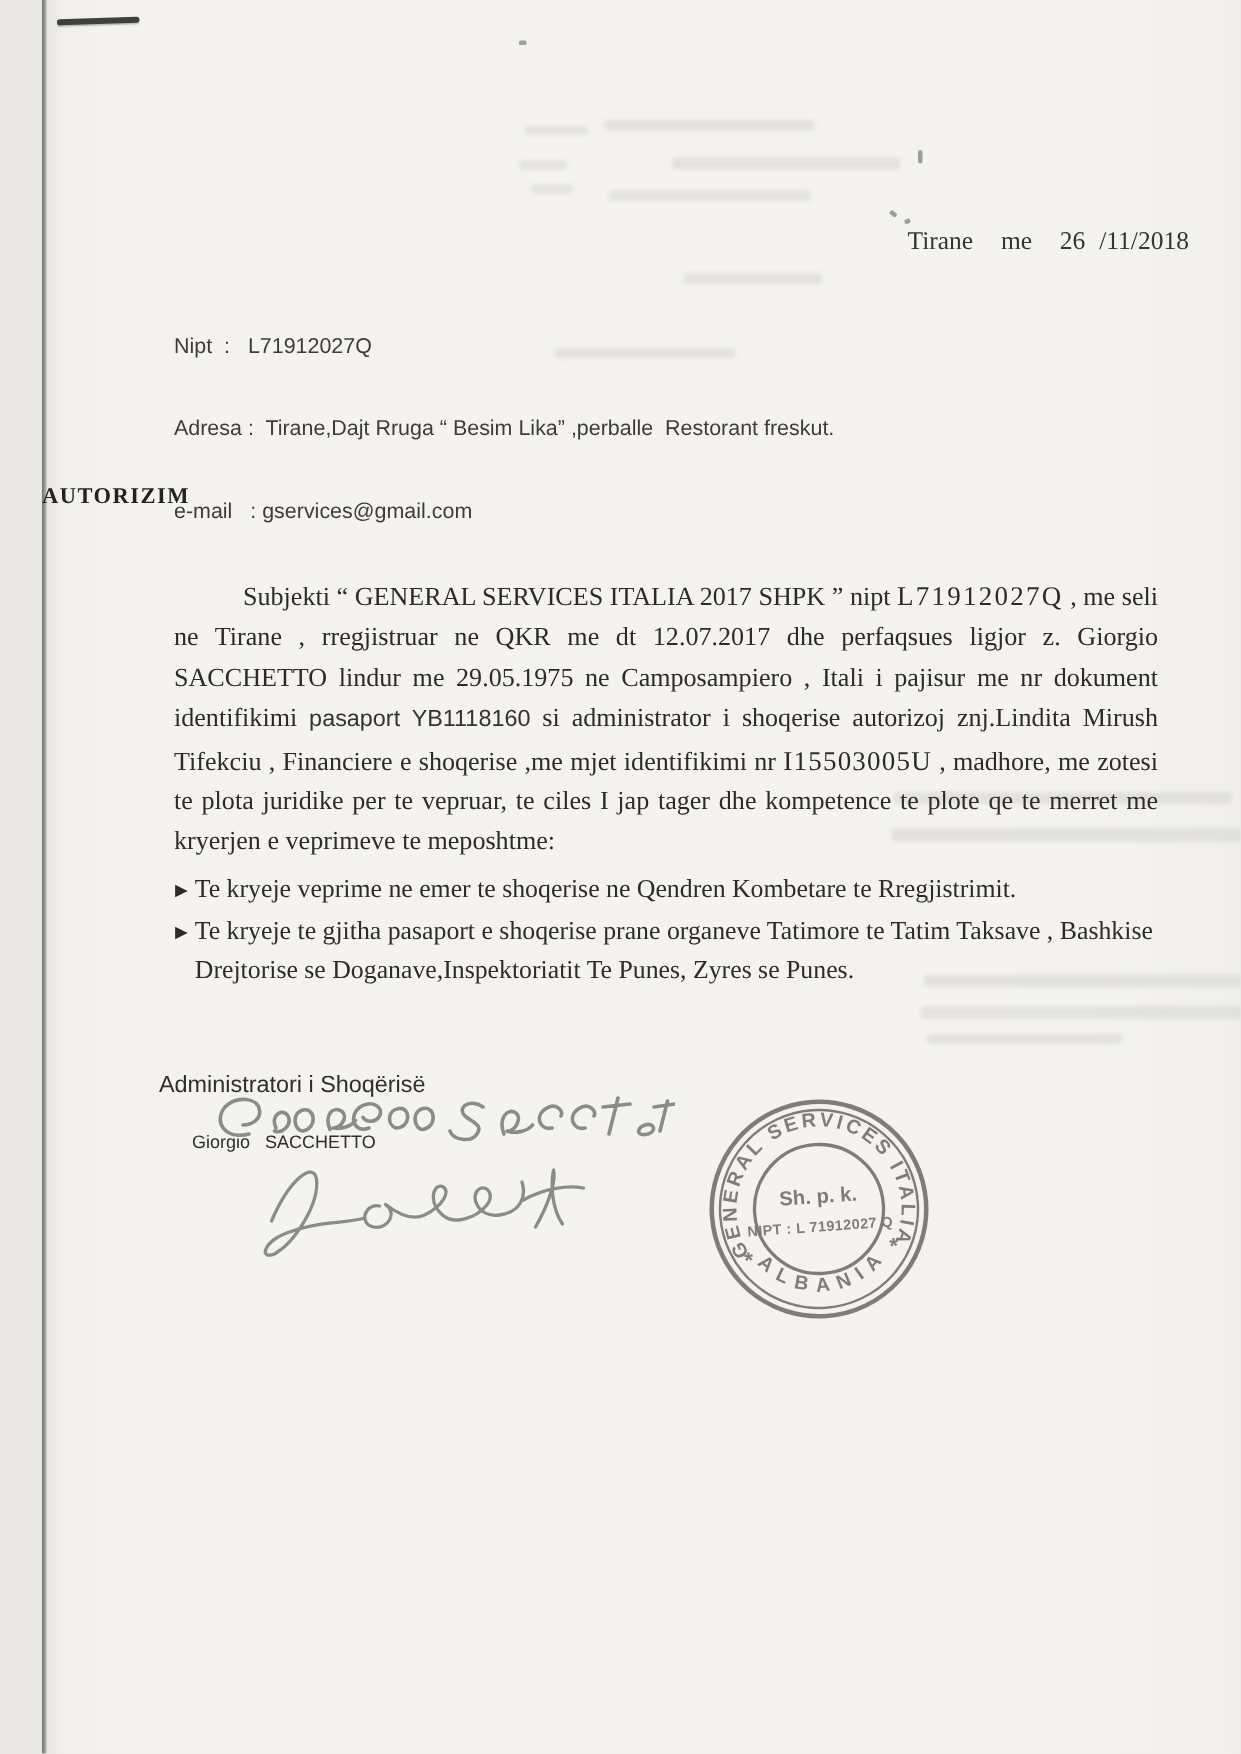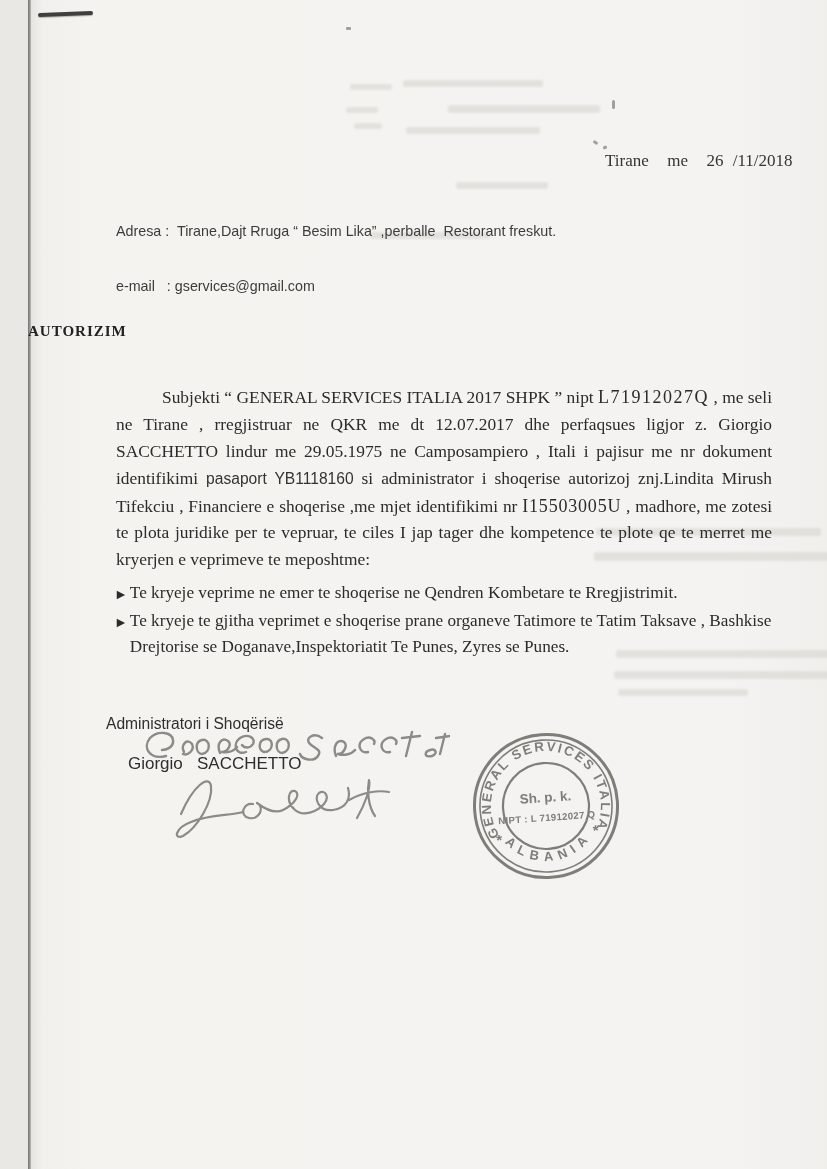--- a/index.html
+++ b/index.html
@@ -61,21 +61,21 @@
   .bullet-glyph{flex:0 0 auto;font-size:14px;padding-top:2px;margin-right:2px;color:#2c2b29;}
   .bullet-text{flex:1 1 auto;}
   .sig-role{
     position:absolute;left:78px;top:715px;
     font-family:"Liberation Sans", sans-serif;
     font-size:15.6px;color:#2f2e2c;
   }
   .sig-name{
     position:absolute;left:100px;top:754px;
     font-family:"Liberation Sans", sans-serif;
-    font-size:17px;color:#2f2e2c;white-space:pre;
+    font-size:12px;color:#2f2e2c;white-space:pre;
   }
   .handwriting{position:absolute;}
   .handwriting path{fill:none;stroke:#8b8b88;stroke-linecap:round;stroke-linejoin:round;}
   .stamp-wrap{
     position:absolute;left:433px;top:721px;width:170px;height:170px;
     transform:rotate(-4deg);opacity:.88;
   }
   .stamp-wrap text{font-family:"Liberation Sans", sans-serif;font-weight:700;fill:#6f6d68;}
   .stamp-wrap circle{stroke:#6f6d68;fill:none;}
 </style>
@@ -101,36 +101,37 @@
   <div class="bleed" style="left:342px;top:232px;width:120px;height:7px;"></div>
   <div class="bleed" style="left:568px;top:528px;width:225px;height:8px;"></div>
   <div class="bleed" style="left:566px;top:552px;width:238px;height:9px;"></div>
   <div class="bleed" style="left:588px;top:650px;width:215px;height:8px;"></div>
   <div class="bleed" style="left:586px;top:671px;width:222px;height:8px;"></div>
   <div class="bleed" style="left:590px;top:689px;width:130px;height:7px;"></div>
 
   <div class="date-line">Tirane  me  26 /11/2018</div>
 
   <div class="header-block">
+    <div>Nipt  :   L71912027Q</div>
     <div>Adresa :  Tirane,Dajt Rruga “ Besim Lika” ,perballe  Restorant freskut.</div>
     <div>e-mail   : gservices@gmail.com</div>
   </div>
 
   <div class="doc-title">AUTORIZIM</div>
 
   <p class="body-par"><span>Subjekti   “  GENERAL SERVICES ITALIA  2017   SHPK ” nipt </span><span class="nipt-big">L71912027Q</span><span> , me seli ne Tirane , rregjistruar ne QKR me dt  12.07.2017    dhe perfaqsues ligjor  z. Giorgio SACCHETTO    lindur me 29.05.1975 ne Camposampiero , Itali  i pajisur me nr dokument identifikimi </span><span class="sans-inline">pasaport  YB1118160</span><span>   si administrator i shoqerise autorizoj znj.Lindita Mirush Tifekciu , Financiere e shoqerise ,me mjet identifikimi nr  </span><span class="id-spaced">I15503005U</span><span> , madhore, me zotesi te plota juridike per te vepruar, te ciles I jap tager dhe kompetence te plote qe te merret me kryerjen e veprimeve te meposhtme:</span></p>
 
   <div class="bullets">
     <div class="bullet-row">
       <span class="bullet-glyph">►</span>
       <span class="bullet-text">Te kryeje veprime ne emer te shoqerise ne Qendren Kombetare te Rregjistrimit.</span>
     </div>
     <div class="bullet-row">
       <span class="bullet-glyph">►</span>
-      <span class="bullet-text">Te kryeje te gjitha veprimet e shoqerise prane organeve Tatimore te Tatim Taksave , Bashkise Drejtorise se Doganave,Inspektoriatit  Te Punes, Zyres se Punes.</span>
+      <span class="bullet-text">Te kryeje te gjitha pasaport e shoqerise prane organeve Tatimore te Tatim Taksave , Bashkise Drejtorise se Doganave,Inspektoriatit  Te Punes, Zyres se Punes.</span>
     </div>
   </div>
 
   <div class="sig-role">Administratori i Shoqërisë</div>
   <div class="sig-name">Giorgio   SACCHETTO</div>
 
   <svg class="handwriting" style="left:112px;top:726px;" width="310" height="48" viewBox="0 0 310 48">
     <path stroke-width="2.4" d="M26 30 C10 34 2 22 10 12 C18 4 32 6 33 14 C34 20 28 24 22 24 M44 26 C40 18 48 12 52 18 C55 24 48 30 43 28 M62 28 C56 28 54 16 62 14 C70 12 72 26 62 28 M80 27 C76 17 82 11 88 15 C92 18 88 26 82 26 C88 27 94 25 97 21 M106 26 C96 30 92 18 100 12 C108 7 116 12 113 18 C110 23 104 22 102 19 M124 26 C118 24 118 14 126 13 C134 12 134 26 124 26 M142 27 C136 27 134 15 142 13 C150 11 152 25 142 27"></path>
     <path stroke-width="2.4" d="M182 12 C174 6 164 12 170 18 C176 23 182 24 178 30 C174 36 162 34 160 28 M196 30 C192 20 198 12 204 16 C208 19 204 28 198 28 C204 30 212 28 215 24 M228 26 C220 28 216 18 224 13 C230 9 236 14 234 18 M250 26 C242 28 238 18 246 13 C252 9 258 14 256 18 M266 30 L272 6 M262 12 L280 10 M290 24 C284 26 284 32 292 30 C298 28 296 22 290 24 M300 28 L305 8 M296 12 L310 10"></path>
   </svg>

